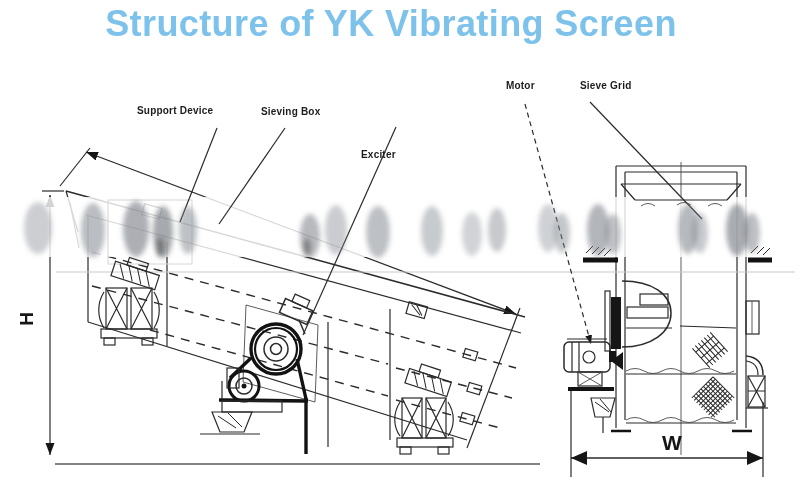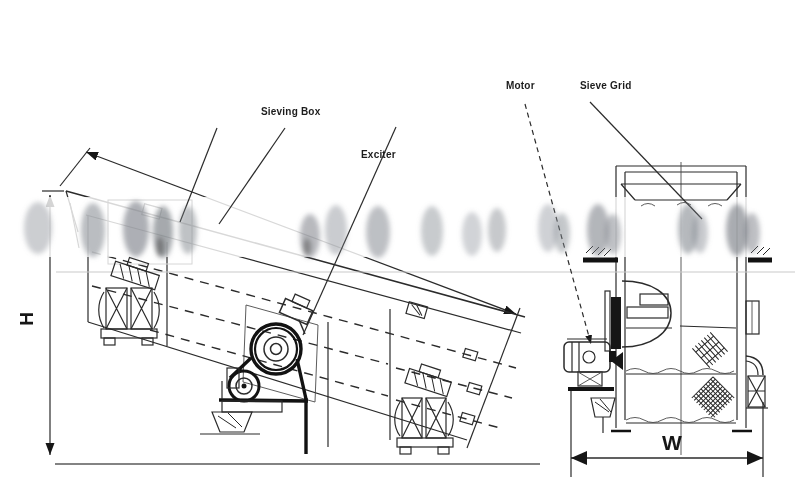--- a/index.html
+++ b/index.html
@@ -275,21 +275,23 @@
       <ellipse cx="613" cy="234" rx="8" ry="20" fill="#7f848c" opacity=".5"></ellipse>
       <ellipse cx="688" cy="229" rx="10" ry="25" fill="#7a7f87" opacity=".55"></ellipse>
       <ellipse cx="700" cy="233" rx="8" ry="20" fill="#858a92" opacity=".45"></ellipse>
       <ellipse cx="737" cy="230" rx="11" ry="26" fill="#70757d" opacity=".6"></ellipse>
       <ellipse cx="752" cy="233" rx="8" ry="20" fill="#7b8088" opacity=".5"></ellipse>
       <ellipse cx="160" cy="247" rx="4" ry="10" fill="#555" opacity=".6"></ellipse>
       <ellipse cx="307" cy="247" rx="4" ry="9" fill="#555" opacity=".55"></ellipse>
     </g>
   </svg>
 
-
+  <div class="title">Structure of YK Vibrating Screen</div>
+
+  <div class="lbl lbl-support">Support Device</div>
   <div class="lbl lbl-sieving">Sieving Box</div>
   <div class="lbl lbl-exciter">Exciter</div>
   <div class="lbl lbl-motor">Motor</div>
   <div class="lbl lbl-sievegrid">Sieve Grid</div>
 
 
   <div class="dim dim-h">H</div>
   <div class="dim dim-w">W</div>
 </div>
 

